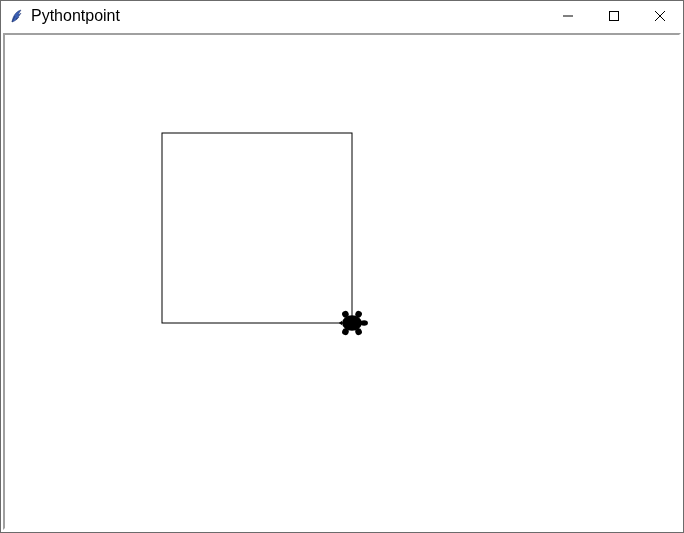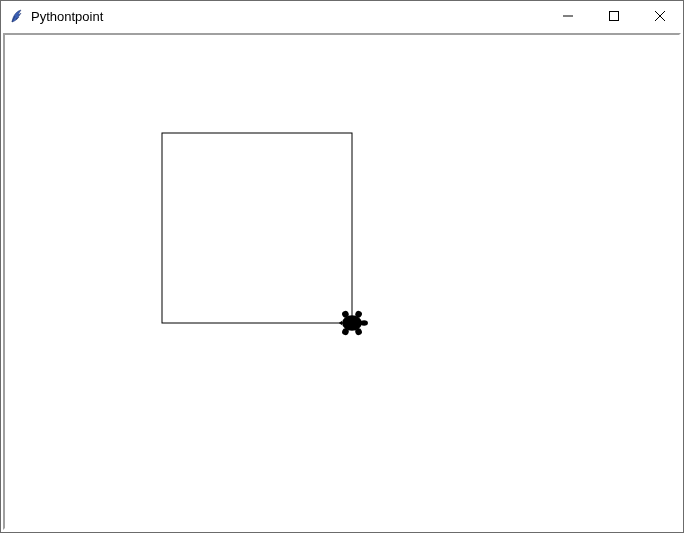--- a/index.html
+++ b/index.html
@@ -1,21 +1,21 @@
 <!DOCTYPE html>
 <html><head>
   <meta charset="utf-8">
   <style>
     * { margin: 0; padding: 0; box-sizing: border-box; }
     html, body { width: 684px; height: 533px; font-family: "Segoe UI", Tahoma, sans-serif; background: #fff; overflow: hidden; }
     .window { width: 684px; height: 533px; border: 1px solid #6b6b6b; display: flex; flex-direction: column; background: #fff; }
     .titlebar { height: 30px; display: flex; align-items: center; background: #fff; }
     .titlebar-left { display: flex; align-items: center; padding-left: 8px; gap: 6px; }
     .app-icon { width: 16px; height: 16px; }
-    .title-text { font-size: 13px; color: #000; }
+    .title-text { font-size: 16px; color: #000; }
     .titlebar-spacer { flex: 1; }
     .win-btns { display: flex; height: 100%; }
     .win-btn { width: 46px; height: 100%; display: flex; align-items: center; justify-content: center; cursor: default; }
     .win-btn svg { display: block; }
     .client { flex: 1; padding: 2px; }
     .canvas-frame { width: 100%; height: 100%; border-top: 2px solid #a0a0a0; border-left: 2px solid #a0a0a0; border-right: 2px solid #fff; border-bottom: 2px solid #fff; background: #fff; position: relative; }
     .canvas { position: absolute; inset: 0; }
   </style>
 </head>
 <body>

